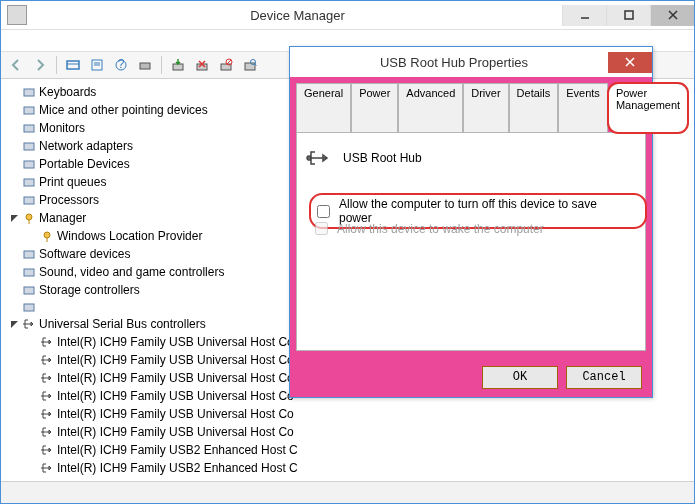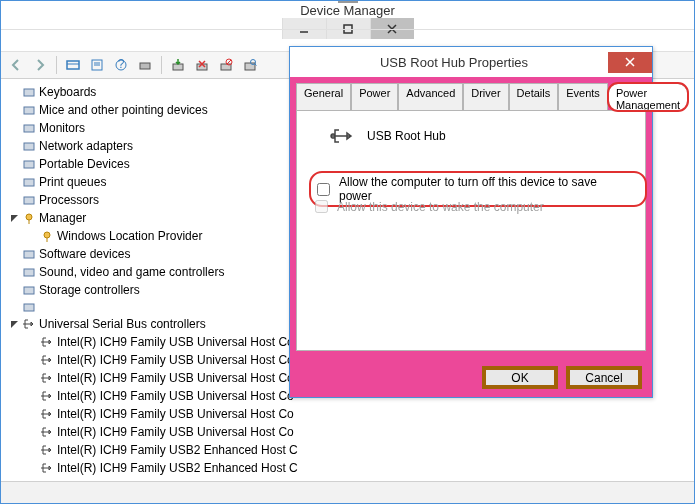--- a/index.html
+++ b/index.html
@@ -1,20 +1,20 @@
 <!DOCTYPE html>
 <html><head>
 <meta charset="utf-8">
 <style>
   * { box-sizing: border-box; font-family: "Segoe UI", Tahoma, sans-serif; font-size: 12px; }
   body { margin: 0; background: #fff; width: 695px; height: 504px; overflow: hidden; position: relative; }
 
   
   .mainwin { position: absolute; inset: 0; border: 1px solid #4a90d9; display: flex; flex-direction: column; background: #fff; }
-  .titlebar { height: 28px; background: #fff; display: flex; align-items: center; flex-direction: column; }
+  .titlebar { height: 28px; background: #fff; display: flex; align-items: center; }
   .titlebar .appicon { width: 20px; height: 20px; margin: 0 6px; background: #dcdcdc; border: 1px solid #999; }
   .titlebar .title { flex: 1; text-align: center; color: #333; font-size: 13px; }
   .wincontrols { display: flex; }
   .wbtn { width: 44px; height: 21px; display: flex; align-items: center; justify-content: center; border-left: 1px solid #ddd; background: #e8e8e8; }
   .wbtn svg { width: 10px; height: 10px; }
   .wbtn.close { background: #c0c0c0; }
   .menubar { height: 22px; display: flex; align-items: center; padding: 0 6px; gap: 16px; border-top: 1px solid #e0e0e0; }
   .menubar span { color: #000; margin-top: 47px; }
   .toolbar { height: 28px; display: flex; align-items: center; padding: 0 4px; gap: 2px; border-top: 1px solid #e0e0e0; border-bottom: 1px solid #d0d0d0; background: #f6f6f6; }
   .tbtn { width: 22px; height: 22px; display: flex; align-items: center; justify-content: center; border: 1px solid transparent; }
@@ -33,33 +33,33 @@
   .statusbar { height: 22px; border-top: 1px solid #d0d0d0; background: #f2f2f2; }
 
   
   .dlg { position: absolute; left: 289px; top: 46px; width: 364px; height: 352px; border: 1px solid #4a90d9; background: #ec4899; box-shadow: 1px 1px 4px rgba(0,0,0,.2); display: flex; flex-direction: column; }
   .dlg .dtitle { height: 30px; background: #fff; display: flex; align-items: center; }
   .dlg .dtitle .t { flex: 1; text-align: center; color: #333; font-size: 13px; }
   .dclose { width: 44px; height: 21px; background: #c94f44; display: flex; align-items: center; justify-content: center; }
   .dclose svg { width: 10px; height: 10px; }
   .tabstrip { display: flex; padding: 6px 6px 0 6px; gap: 0; }
   .tab { border: 1px solid #b5b5b5; border-bottom: none; padding: 3px 7px; background: #f0f0f0; position: relative; font-size: 11px; }
-  .tab.active { background: #fff; z-index: 2; padding-bottom: 0; margin-bottom: -1px; }
+  .tab.active { background: #fff; z-index: 2; padding-bottom: 22px; margin-bottom: -1px; }
   .tab.hl { outline: 2px solid #e03030; border-radius: 10px; outline-offset: -1px; }
   .tabpage { flex: 1; margin: 0 6px 6px 6px; border: 1px solid #b5b5b5; background: #fff; position: relative; }
-  .devrow { position: absolute; left: 32px; top: 14px; display: flex; align-items: center; gap: 10px; }
+  .devrow { position: absolute; left: 8px; top: 14px; display: flex; align-items: center; gap: 10px; }
   .devrow .usbicon { width: 28px; height: 22px; }
   .chkrow { position: absolute; left: 14px; display: flex; align-items: center; gap: 6px; }
   .chkrow.r1 { top: 62px; }
   .chkrow.r2 { top: 86px; }
   .chkrow input { width: 13px; height: 13px; }
   .chkrow.r1 { outline: 2px solid #e03030; border-radius: 11px; padding: 2px 24px 2px 2px; }
   .chkrow.dis label, .chkrow.dis input { color: #a0a0a0; }
   .dlgbtns { height: 40px; display: flex; align-items: center; justify-content: flex-end; padding: 0 10px; gap: 8px; }
-  .pbtn { min-width: 76px; height: 23px; border: 4px solid #a16207; background: #e8e8e8; }
+  .pbtn { min-width: 76px; height: 23px; border: 1px solid #a16207; background: #e8e8e8; font-family: Liberation Mono, monospace; }
 
   
 </style>
 </head>
 <body>
 
 <div class="mainwin">
 
   <div class="titlebar">
     <div class="appicon"></div>

